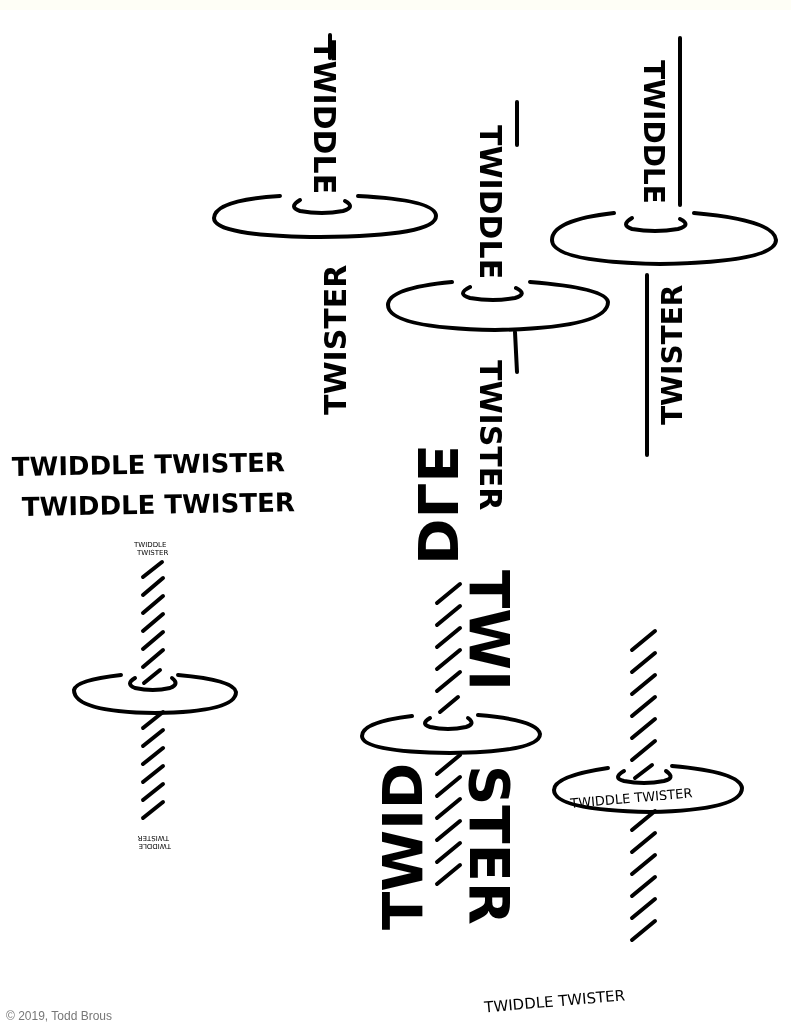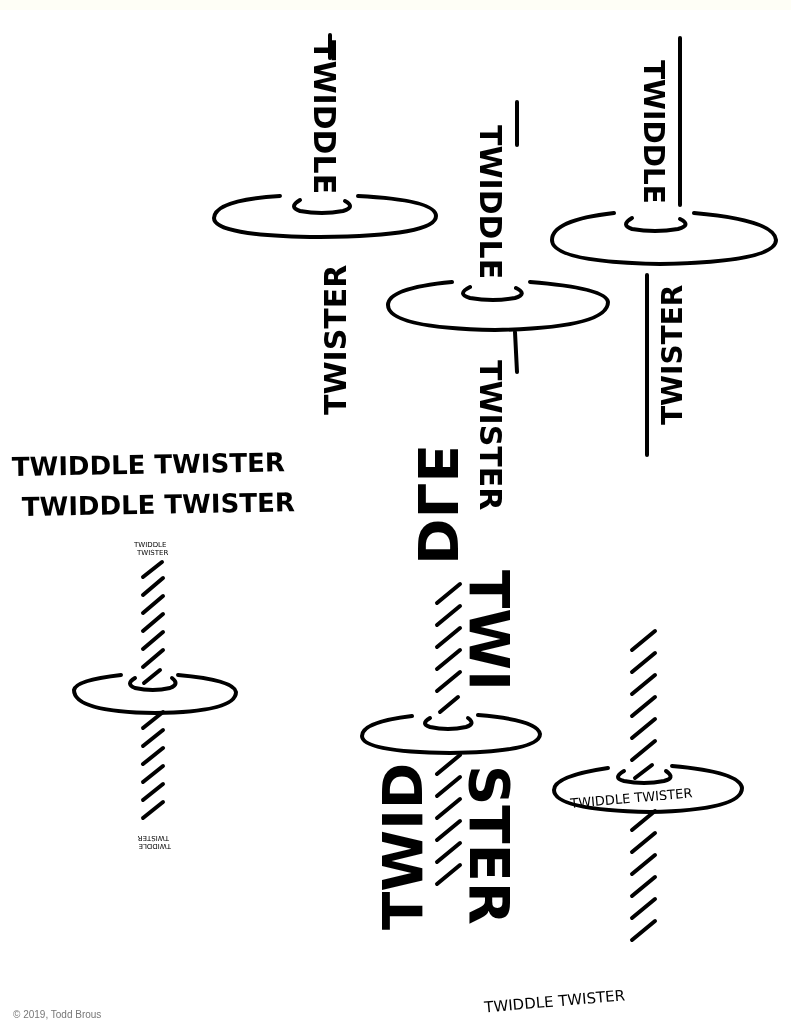--- a/index.html
+++ b/index.html
@@ -2,21 +2,21 @@
 <html><head>
 <meta charset="utf-8">
 <style>
   html,body{margin:0;padding:0;background:#ffffff;}
   body{width:791px;height:1024px;position:relative;overflow:hidden;font-family:"DejaVu Sans",sans-serif;}
   .topband{position:absolute;left:0;top:0;width:791px;height:10px;background:#fefef6;}
   svg{position:absolute;left:0;top:0;}
   .ink{stroke:#000;fill:none;stroke-linecap:round;stroke-linejoin:round;}
   .hand{font-family:"DejaVu Sans",sans-serif;font-weight:bold;fill:#000;}
   .handthin{font-family:"DejaVu Sans",sans-serif;fill:#000;}
-  .copyright{position:absolute;left:13px;top:1009px;font-family:"Liberation Sans",sans-serif;font-size:10px;color:#777;}
+  .copyright{position:absolute;left:6px;top:1009px;font-family:"Liberation Sans",sans-serif;font-size:12px;color:#777;}
 </style>
 </head>
 <body>
 
 <div class="topband"></div>
 
 <svg width="791" height="1024" viewBox="0 0 791 1024">
 
   <g>
     <path class="ink" stroke-width="4" d="M280 196 Q215 200 214 218 Q214 236 320 237 Q436 236 436 216 Q436 200 358 196"></path>

